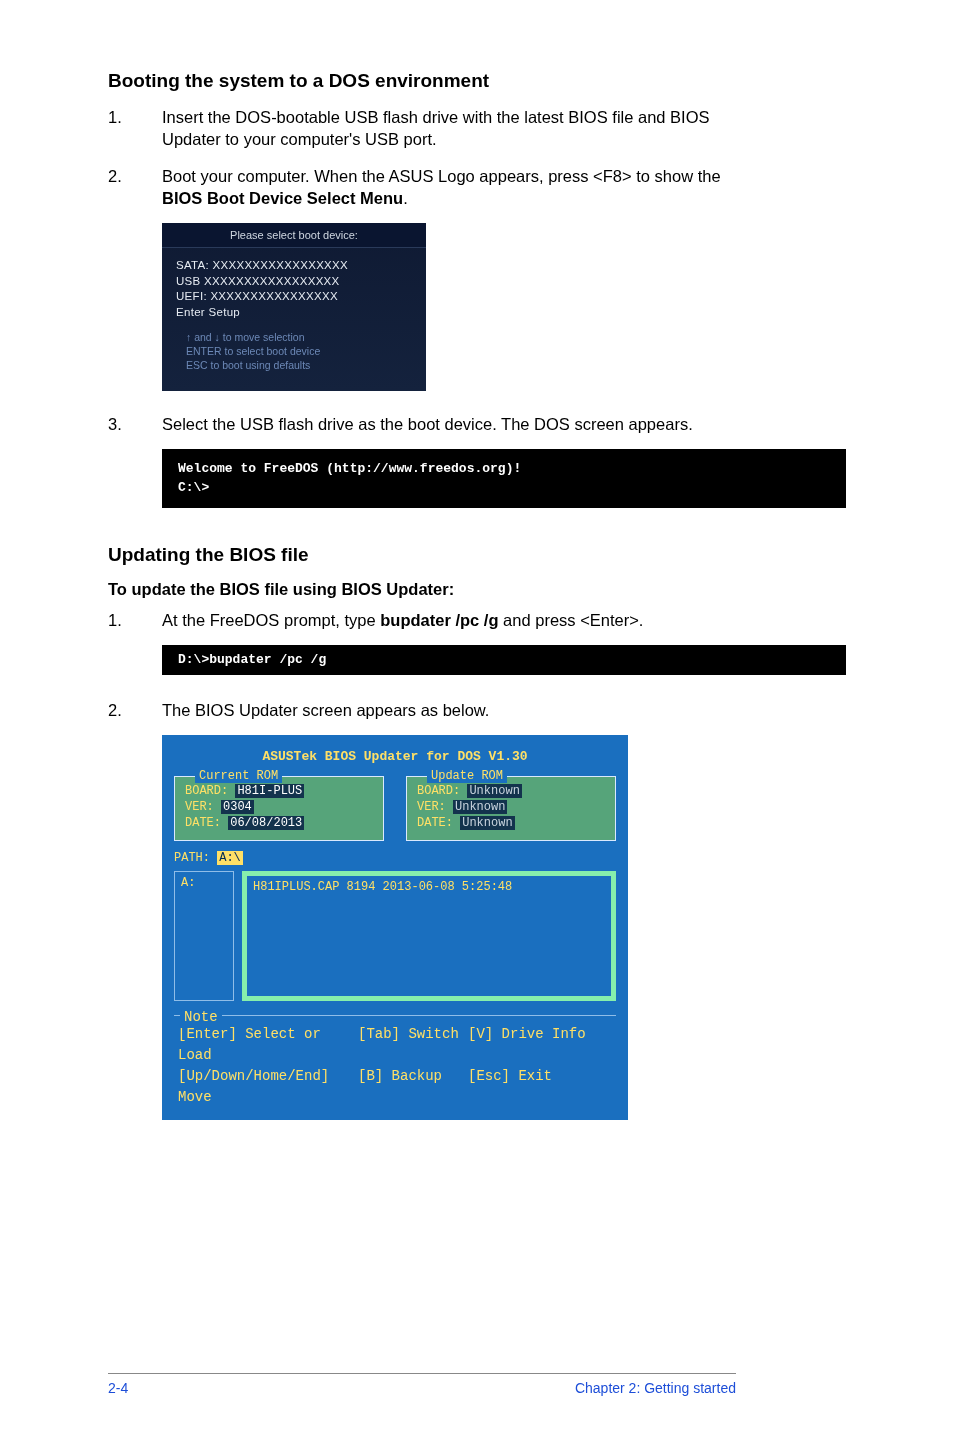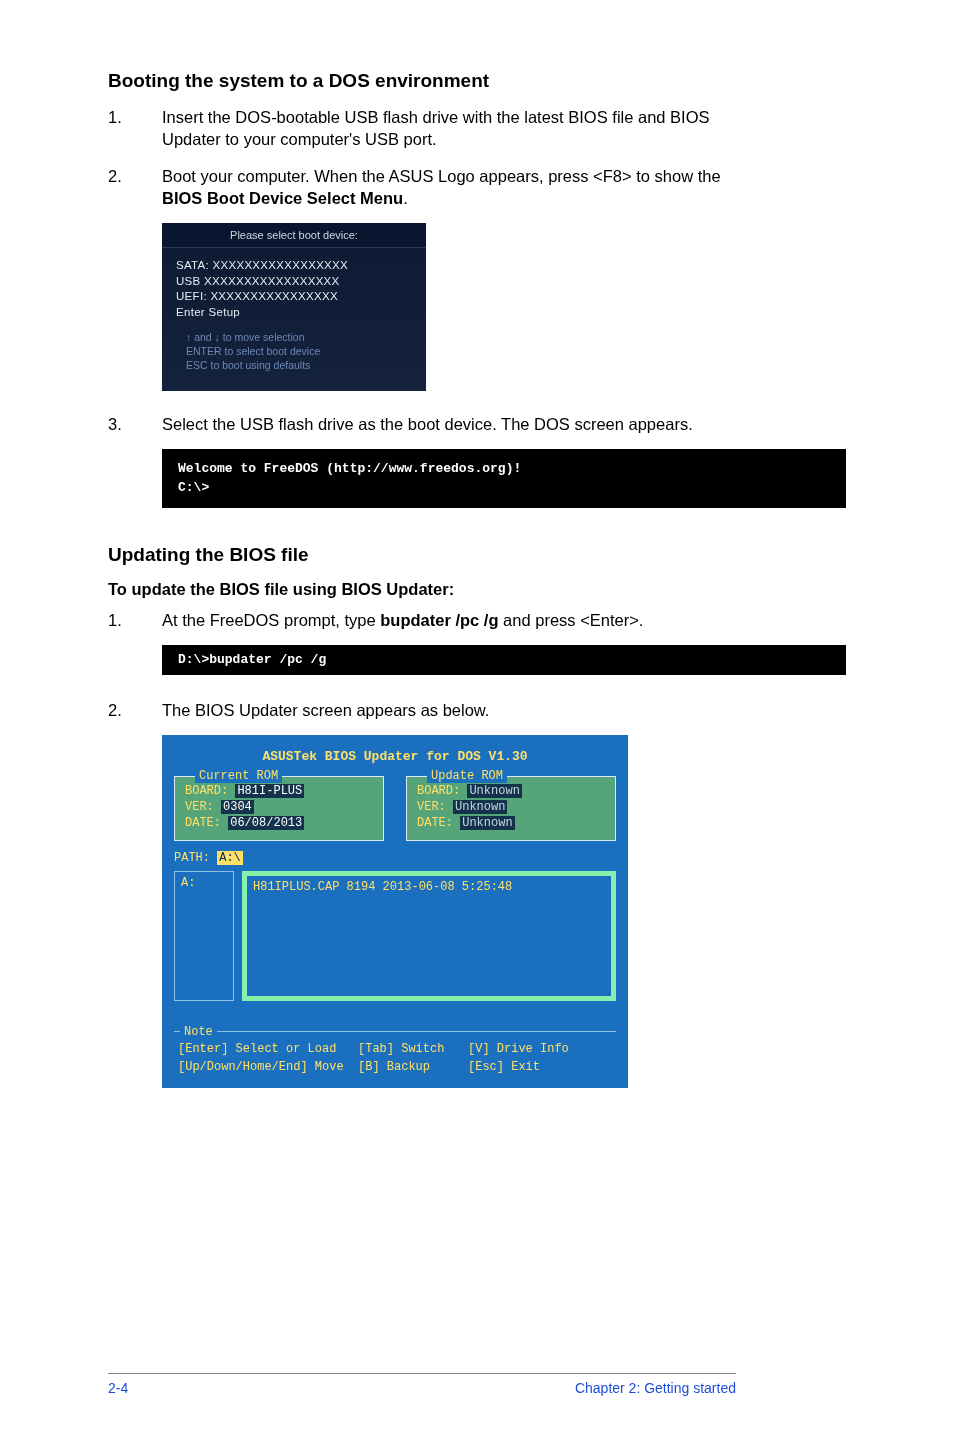--- a/index.html
+++ b/index.html
@@ -143,23 +143,23 @@
     flex: 1;
     min-height: 130px;
     padding: 4px 6px;
     color: #ffe066;
     font-size: 12px;
   }
 
   .note-box {
     position: relative;
     border-top: 1px solid #8fbde8;
-    margin-top: 30px;
+    margin-top: 14px;
     padding: 8px 4px 2px 4px;
-    font-size: 12px;
+    font-size: 14px;
     line-height: 1.5;
   }
   .note-legend {
     position: absolute;
     top: -9px; left: 6px;
     background: #1a6fbf;
     color: #ffe066;
     padding: 0 4px;
   }
   .note-box .k { color: #ffe066; }

